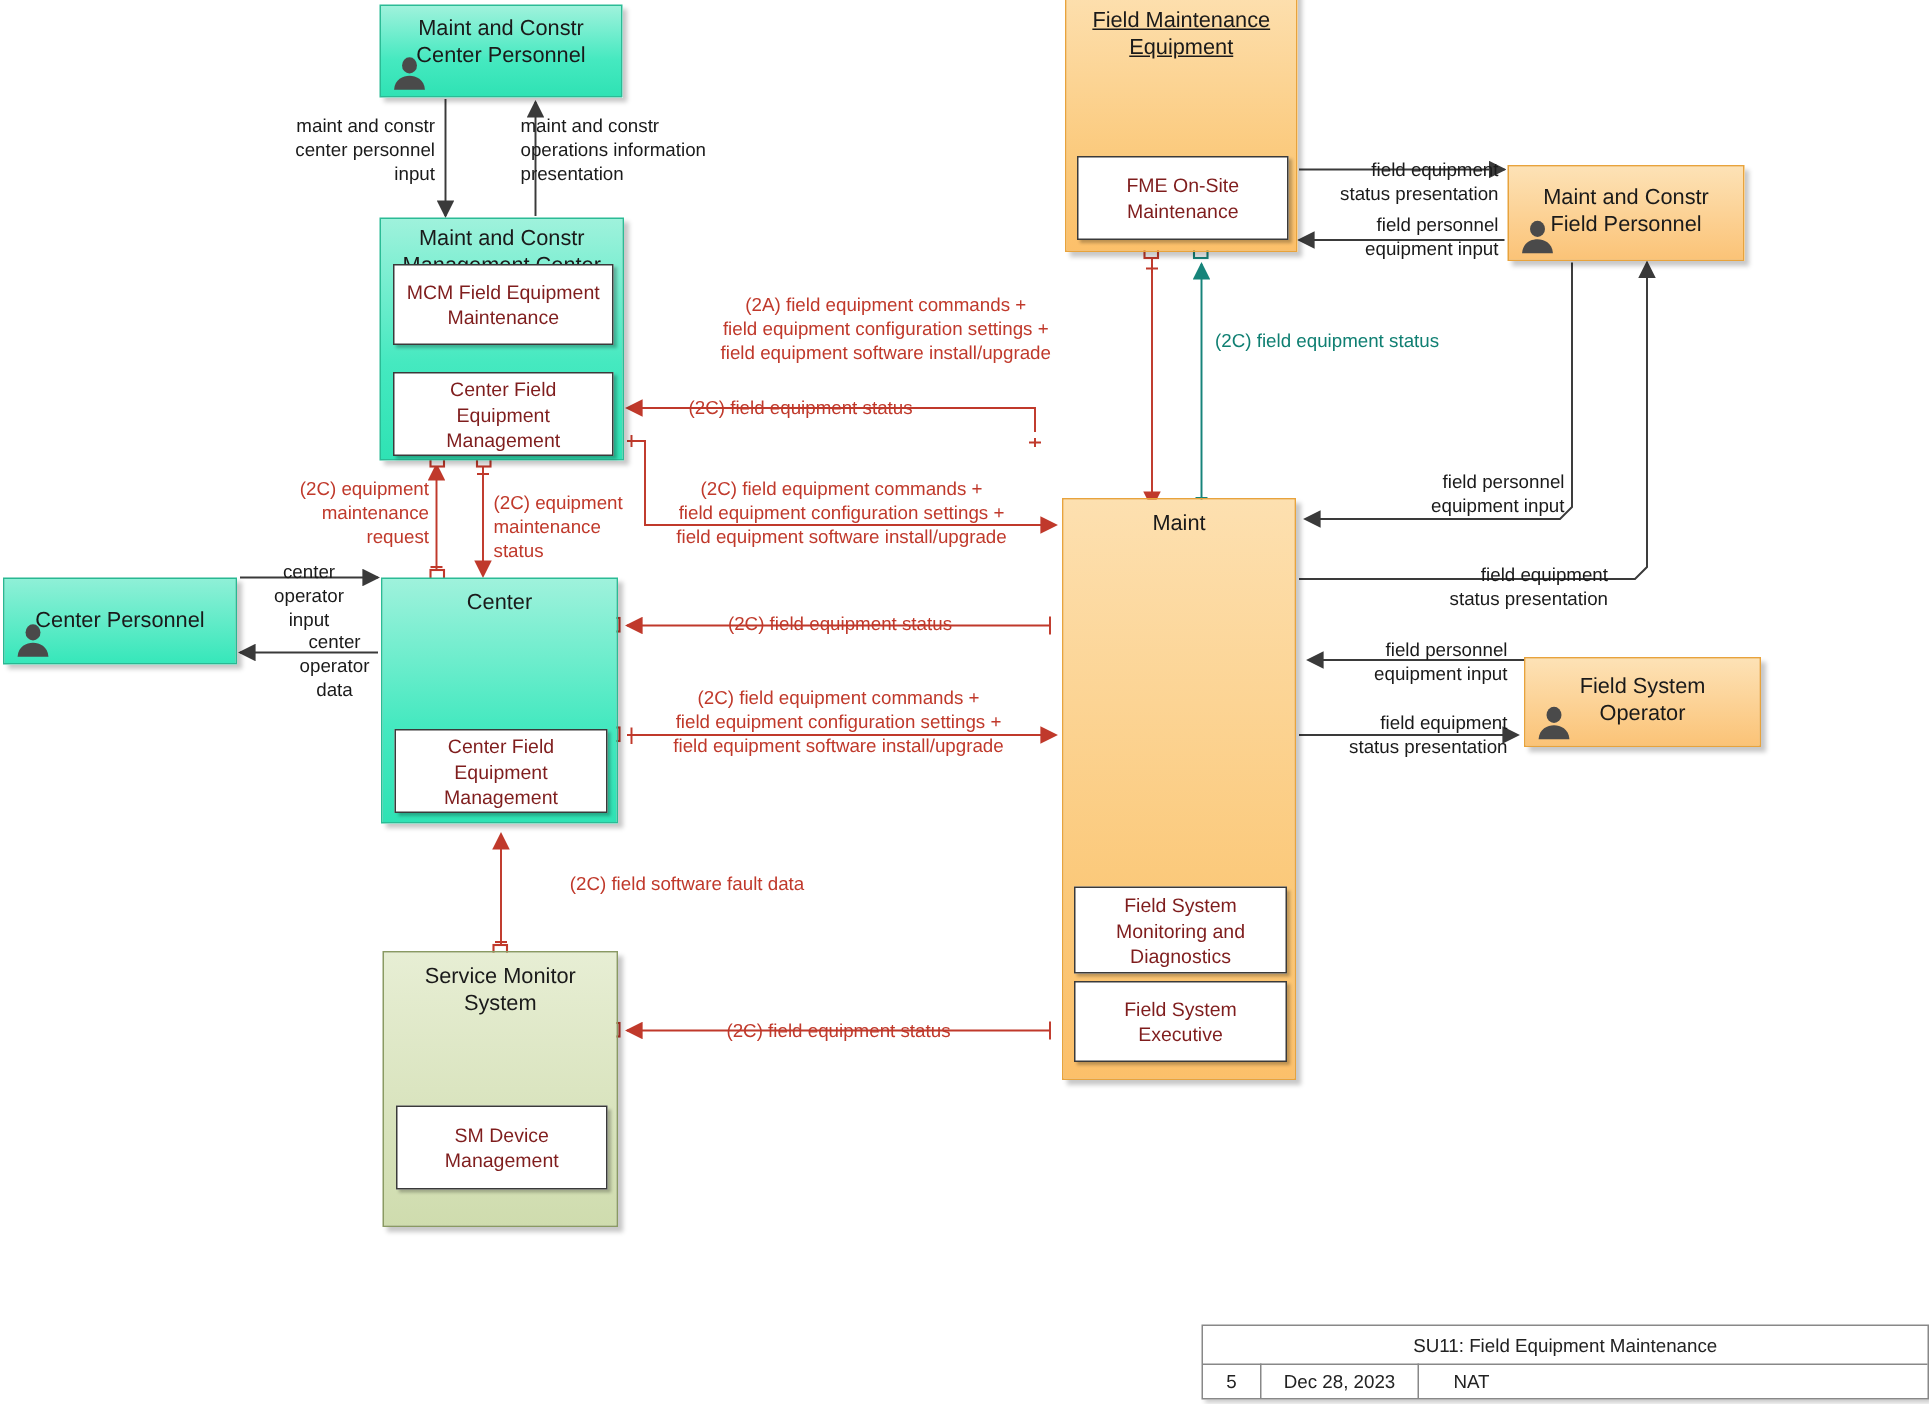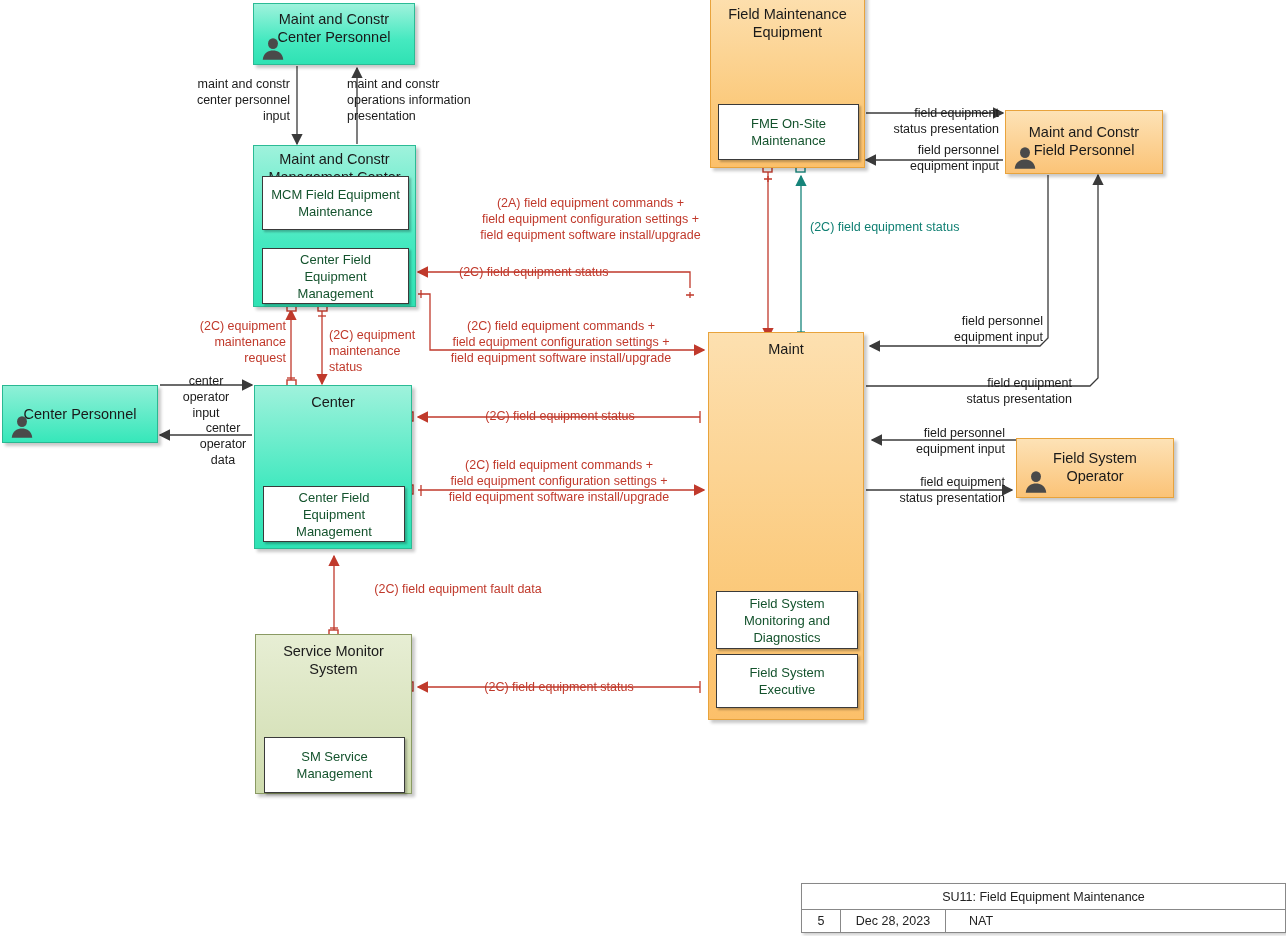--- a/index.html
+++ b/index.html
@@ -6,21 +6,21 @@
   body{font-family:"Liberation Sans",sans-serif;}
   #canvas{position:relative;width:1286px;height:936px;overflow:hidden;background:#fff;}
   svg#wires{position:absolute;left:0;top:0;width:1286px;height:936px;pointer-events:none;}
 
   .node{position:absolute;box-sizing:border-box;border:1px solid #808080;
         box-shadow:3px 3px 3px rgba(0,0,0,.22);}
   .node .title{position:absolute;left:0;right:0;top:4px;text-align:center;
         font-size:14.5px;color:#1a1a1a;line-height:18px;}
   .subbox{position:absolute;box-sizing:border-box;background:#ffffff;border:1.4px solid #3a3a3a;
         display:flex;align-items:center;justify-content:center;text-align:center;
-        font-size:13px;color:#14532d;line-height:17px;
+        font-size:13px;color:#7f1d1d;line-height:17px;
         box-shadow:2px 2px 2px rgba(0,0,0,.25);}
 
   
   .teal{background:linear-gradient(180deg,#9ff2dc 0%,#45e9c0 60%,#2fe2b4 100%);border-color:#2bbb95;}
   .tealflat{background:linear-gradient(180deg,#8ff0d7 0%,#36e7ba 100%);border-color:#29b892;}
   .orange{background:linear-gradient(180deg,#fde0b0 0%,#fbc878 70%,#fcc06a 100%);border-color:#e8a33c;}
   .orangeflat{background:linear-gradient(180deg,#fde2b6 0%,#fbc377 100%);border-color:#e8a33c;}
   .green{background:linear-gradient(180deg,#e7eed4 0%,#cfdcae 100%);border-color:#8a9a63;}
 
   .person{position:absolute;width:26px;height:26px;left:6px;bottom:2px;}
@@ -151,29 +151,29 @@
     </svg>
   </div>
 
   <div class="node teal" style="left:254px;top:385px;width:158px;height:164px;">
     <div class="title" style="top:7px;">Center</div>
     <div class="subbox" style="left:8px;top:100px;width:142px;height:56px;white-space:pre-line;">Center Field
 Equipment
 Management</div>
   </div>
 
-  <div class="node green" style="left:255px;top:634px;width:157px;height:160px;">
+  <div class="node green" style="left:255px;top:634px;width:157px;height:184px;">
     <div class="title" style="white-space:pre-line;top:7px;">Service Monitor
 System</div>
-    <div class="subbox" style="left:8px;top:102px;width:141px;height:56px;white-space:pre-line;">SM Service
+    <div class="subbox" style="left:8px;top:102px;width:141px;height:56px;white-space:pre-line;">SM Device
 Management</div>
   </div>
 
   <div class="node orange" style="left:710px;top:-8px;width:155px;height:176px;">
-    <div class="title" style="white-space:pre-line;top:12px;">Field Maintenance
+    <div class="title" style="white-space:pre-line;top:12px;text-decoration:underline;">Field Maintenance
 Equipment</div>
     <div class="subbox" style="left:7px;top:111px;width:141px;height:56px;white-space:pre-line;">FME On-Site
 Maintenance</div>
   </div>
 
   <div class="node orangeflat" style="left:1005px;top:110px;width:158px;height:64px;">
     <div class="title" style="white-space:pre-line;top:12px;">Maint and Constr
 Field Personnel</div>
     <svg class="person" viewBox="0 0 24 24">
       <ellipse cx="12" cy="7" rx="4.6" ry="5" fill="#4a4a4a"></ellipse>
@@ -240,21 +240,21 @@
   <div class="lbl c" style="left:180px;top:420px;width:86px;white-space:pre-line;">center
 operator
 data</div>
 
   <div class="lbl c red" style="left:430px;top:408px;width:260px;">(2C) field equipment status</div>
 
   <div class="lbl c red" style="left:428px;top:457px;width:262px;white-space:pre-line;">(2C) field equipment commands +
 field equipment configuration settings +
 field equipment software install/upgrade</div>
 
-  <div class="lbl c red" style="left:338px;top:581px;width:240px;">(2C) field equipment fault data</div>
+  <div class="lbl c red" style="left:338px;top:581px;width:240px;">(2C) field software fault data</div>
 
   <div class="lbl c red" style="left:428px;top:679px;width:262px;">(2C) field equipment status</div>
 
   <div class="lbl r" style="left:880px;top:313px;width:163px;white-space:pre-line;">field personnel
 equipment input</div>
 
   <div class="lbl r" style="left:880px;top:375px;width:192px;white-space:pre-line;">field equipment
 status presentation</div>
 
   <div class="lbl r" style="left:868px;top:425px;width:137px;white-space:pre-line;">field personnel

